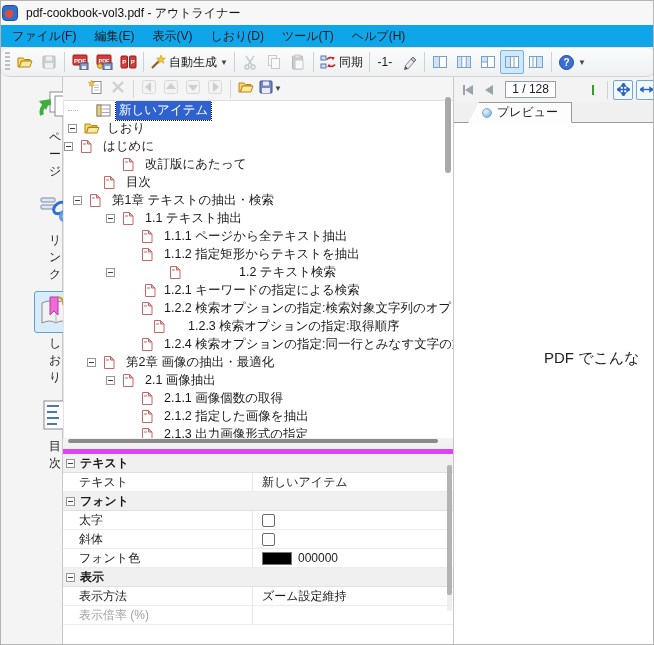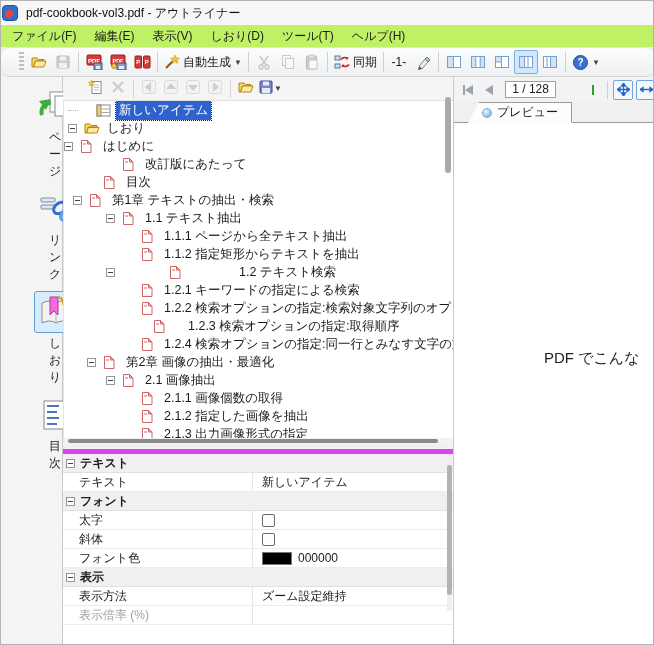--- a/index.html
+++ b/index.html
@@ -6,25 +6,25 @@
   html,body { width:654px; height:645px; }
   body { font-family:"Liberation Sans","DejaVu Sans",sans-serif; font-size:12px; color:#1a1a1a; }
   .app { position:relative; width:654px; height:645px; background:#f0f0f0; overflow:hidden; border:1px solid #b4b4b4; }
 
   
   .titlebar { position:absolute; left:0; top:0; width:654px; height:24px; background:#f7f7f7; display:flex; align-items:center; padding-left:1px; gap:8px; }
   .appicon { width:16px; height:16px; border-radius:4px; background:radial-gradient(circle at 45% 55%, #e04a3a 0 4px, #2f6fd0 4px); border:1px solid #1d4fa0; }
   .title-text { font-size:12px; color:#111; }
 
   
-  .menubar { position:absolute; left:0; top:24px; width:654px; height:22px; background:#bef264; display:flex; align-items:center; padding-left:2px; }
+  .menubar { position:absolute; left:0; top:24px; width:654px; height:22px; background:#0ea5e9; display:flex; align-items:center; padding-left:2px; }
   .menu-item { padding:3px 9px; cursor:default; }
 
   
-  .toolbar { position:absolute; left:0; top:46px; width:654px; height:30px; background:linear-gradient(#fcfcfc,#eef0f2); border-top:1px solid #e3e3e3; border-bottom:1px solid #d2d2d2; display:flex; align-items:center; padding-left:18px;border-radius:9px; }
+  .toolbar { position:absolute; left:0; top:46px; width:654px; height:30px; background:linear-gradient(#fcfcfc,#eef0f2); border-top:1px solid #e3e3e3; border-bottom:1px solid #d2d2d2; display:flex; align-items:center; padding-left:4px;border-radius:9px; }
   .gripper { width:5px; height:20px; margin-right:3px; background:repeating-linear-gradient(to bottom,#bfbfbf 0 2px, transparent 2px 4px); }
   .tb-btn { height:24px; min-width:24px; display:flex; align-items:center; justify-content:center; gap:3px; padding:0 2px; border:1px solid transparent; border-radius:2px; }
   .tb-btn.selected { background:#cde8ff; border-color:#7ab0e0; }
   .tb-btn.disabled { opacity:.42; filter:grayscale(.9); }
   .tb-sep { width:1px; height:20px; background:#d0d0d0; margin:0 3px; }
   .tb-label { font-size:12px; white-space:nowrap; }
   .dd-arrow { font-size:8px; color:#444; }
   .tb-btn svg { display:block; }
 
   
@@ -479,21 +479,21 @@
         </div>
         <div class="tree-row" style="margin-left: 42px; gap: 47px;">
           <span class="expand-box"></span>
           <span class="tree-ic"><svg width="12" height="15" viewBox="0 0 12 15">
               <path d="M1.5 1.5 h6 l3.5 3.5 v8.5 h-9.5 z" fill="#fff" stroke="#cc6666"></path>
               <path d="M7.5 1.5 l3.5 3.5 h-3.5 z" fill="#f0b0b0" stroke="#cc6666"></path>
               <line x1="3" y1="5" x2="6" y2="5" stroke="#cc6666"></line>
             </svg></span>
           <span class="tree-label">1.2 テキスト検索</span>
         </div>
-        <div class="tree-row" style="margin-left: 61px;">
+        <div class="tree-row" style="margin-left: 61px; text-align: right;">
           <span class="tree-spacer"></span>
           <span class="tree-ic"><svg width="12" height="15" viewBox="0 0 12 15">
               <path d="M1.5 1.5 h6 l3.5 3.5 v8.5 h-9.5 z" fill="#fff" stroke="#cc6666"></path>
               <path d="M7.5 1.5 l3.5 3.5 h-3.5 z" fill="#f0b0b0" stroke="#cc6666"></path>
               <line x1="3" y1="5" x2="6" y2="5" stroke="#cc6666"></line>
             </svg></span>
           <span class="tree-label">1.2.1 キーワードの指定による検索</span>
         </div>
         <div class="tree-row" style="margin-left: 61px;">
           <span class="tree-spacer"></span>

